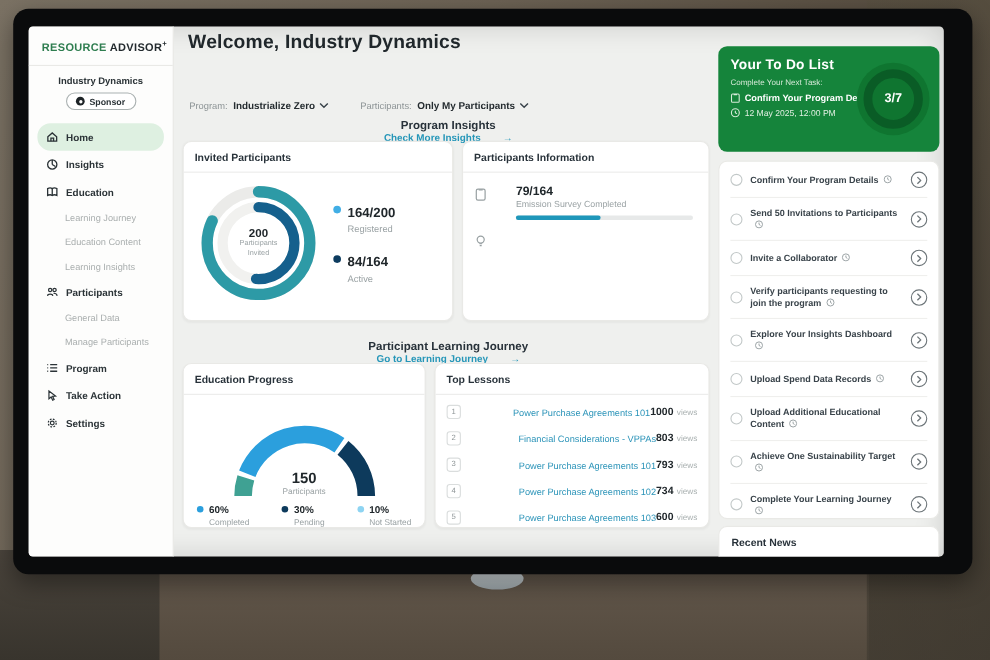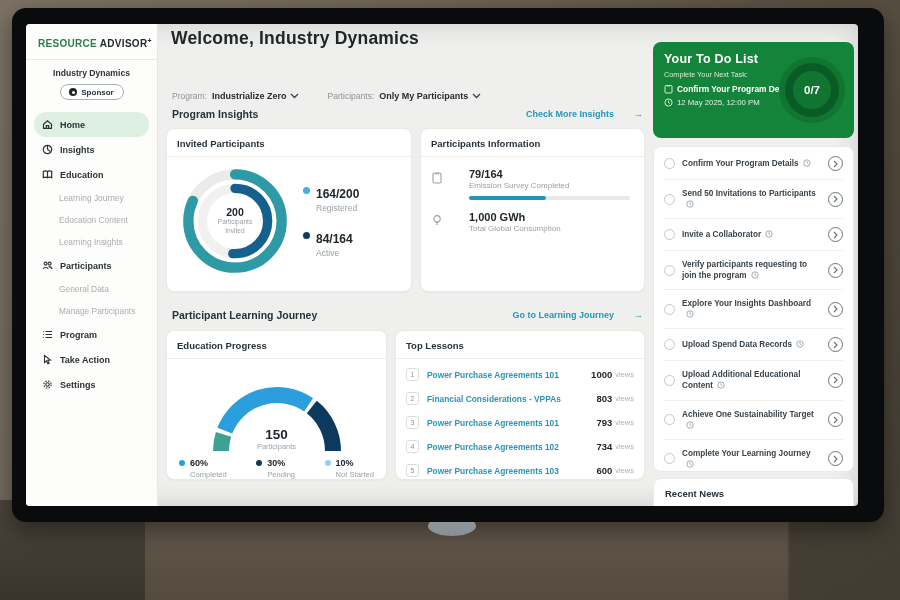--- a/index.html
+++ b/index.html
@@ -37,21 +37,21 @@
   .nav-item svg { flex:0 0 auto; }
   .nav-sub { height:22px; padding-left:25px; font-size:8.4px; font-weight:normal; color:#a9aeae; }
 
   
   .main { position:absolute; left:140px; top:0; width:479px; height:482px; }
   .welcome { position:absolute; left:5px; top:4px; font-size:17.5px; font-weight:bold; color:#20272b; letter-spacing:.2px; }
   .filters { position:absolute; left:6px; top:55px; display:flex; gap:28px; align-items:center; }
   .filters .fl { font-size:8.5px; color:#8d9496; margin-right:5px; }
   .filters .fv { font-size:9px; font-weight:bold; color:#252c30; margin-right:4px; }
   .drop { display:flex; align-items:center; cursor:pointer;margin-top:12px; }
-  .sec-head { position:absolute; left:6px; right:2px; display:flex; justify-content:space-between; align-items:center; }
+  .sec-head { position:absolute; left:6px; right:2px; display:flex; justify-content:space-between; align-items:center;flex-direction:column; }
   .sec-head.s1 { top:84px; } .sec-head.s2 { top:285px; }
   .sec-title { font-size:10.5px; font-weight:bold; color:#28323a; }
   .sec-link { font-size:9px; font-weight:bold; color:#2596b8; cursor:pointer; display:flex; gap:20px; align-items:center; }
 
   .card { background:#fff; border:1px solid #e9e9e6; border-radius:8px; box-shadow:0 1px 2px rgba(0,0,0,.04); padding:9px 10px; position:relative; }
   .card-title { font-size:9.5px; font-weight:bold; color:#28323a; }
   .card-hr { height:1px; background:#ececea; margin:7px -10px 0; }
 
   .row1 { position:absolute; left:0; top:104px; width:479px; height:164px; display:flex; gap:8px; }
   .card-invited { width:246px; } .card-info { flex:1; }
@@ -83,21 +83,21 @@
   .gauge-center .l { font-size:7.5px; color:#9aa2a4; }
   .gauge-legend { display:flex; justify-content:space-between; margin-top:7px; padding:0 2px; }
   .gl-item { }
   .gl-top { display:flex; align-items:center; gap:5px; font-size:9px; font-weight:bold; color:#20272b; }
   .gl-dot { width:6px; height:6px; border-radius:50%; }
   .gl-l { font-size:7.6px; color:#9aa2a4; margin:2px 0 0 11px; }
 
   .lesson { display:flex; align-items:center; height:23px; margin-top:1px; }
   .lesson-rank { width:13px; height:13px; border:1px solid #dadddd; border-radius:3px; font-size:7px; color:#8d9496;
                  display:flex; align-items:center; justify-content:center; }
-  .lesson-title { flex:1; margin-left:8px; font-size:8.4px; font-weight:bold; color:#2a93b8; cursor:pointer; }
+  .lesson-title { flex:1; margin-left:8px; font-size:8.4px; font-weight:normal; color:#2a93b8; cursor:pointer;text-align:right; }
   .lesson-views { font-size:9.5px; font-weight:bold; color:#20272b; }
   .lesson-suffix { font-size:7.5px; color:#aab1b1; margin-left:3px;text-align:right; }
 
   
   .rightcol { position:absolute; left:627px; top:0; width:201px; }
   .todo-card { position:absolute; top:18px; left:0; width:201px; height:96px; background:#15843b; border-radius:8px; padding:10px 11px; color:#fff; }
   .todo-title { font-size:12.5px; font-weight:bold; letter-spacing:.2px; }
   .todo-sub { font-size:7.3px; color:#d6ead8; margin-top:4px; }
   .todo-next { display:flex; align-items:center; gap:4px; margin-top:5px; font-size:8.4px; font-weight:bold; }
   .todo-due  { display:flex; align-items:center; gap:4px; margin-top:4px; font-size:7.8px; color:#e2f0e3; }
@@ -293,24 +293,20 @@
               </div>
           </span>
         </div>
 
 
         <div class="stat">
           <span class="stat-ic"><svg width="12" height="13" viewBox="0 0 12 13" fill="none" stroke="#98a0a2" stroke-width="1.1">
                 <circle cx="6" cy="4.8" r="3.2"></circle>
                 <path d="M4.8 8.6 H7.2 M5.1 10.2 H6.9"></path>
               </svg></span>
-          <span class="stat-b">
-            <div class="stat-v">1,000 GWh</div>
-            <div class="stat-l">Total Global Consumption</div>
-          </span>
         </div>
       </div>
     </div>
 
     <div class="sec-head s2">
       <span class="sec-title">Participant Learning Journey</span>
       <span class="sec-link">
         <span>Go to Learning Journey</span>
         <span>→</span>
       </span>
@@ -411,21 +407,21 @@
       </div>
       <div class="todo-due">
         <svg width="9" height="9" viewBox="0 0 9 9" fill="none" stroke="#d6ead8" stroke-width="1">
             <circle cx="4.5" cy="4.5" r="3.6"></circle>
             <path d="M4.5 2.6 V4.5 L6 5.5"></path>
           </svg>
         <span>12 May 2025, 12:00 PM</span>
       </div>
       <div class="todo-ring">
         <div class="todo-ring-in">
-            <span>0/7</span>
+            <span>3/7</span>
           </div>
       </div>
     </div>
 
     <div class="tasks-card" id="tasks-card">
 
         <div class="task">
           <span class="task-check"></span>
           <span class="task-mid"><span class="task-label">Confirm Your Program Details</span><svg width="8" height="8" viewBox="0 0 9 9" fill="none" stroke="#9aa2a4" stroke-width="1">
               <circle cx="4.5" cy="4.5" r="3.6"></circle>

